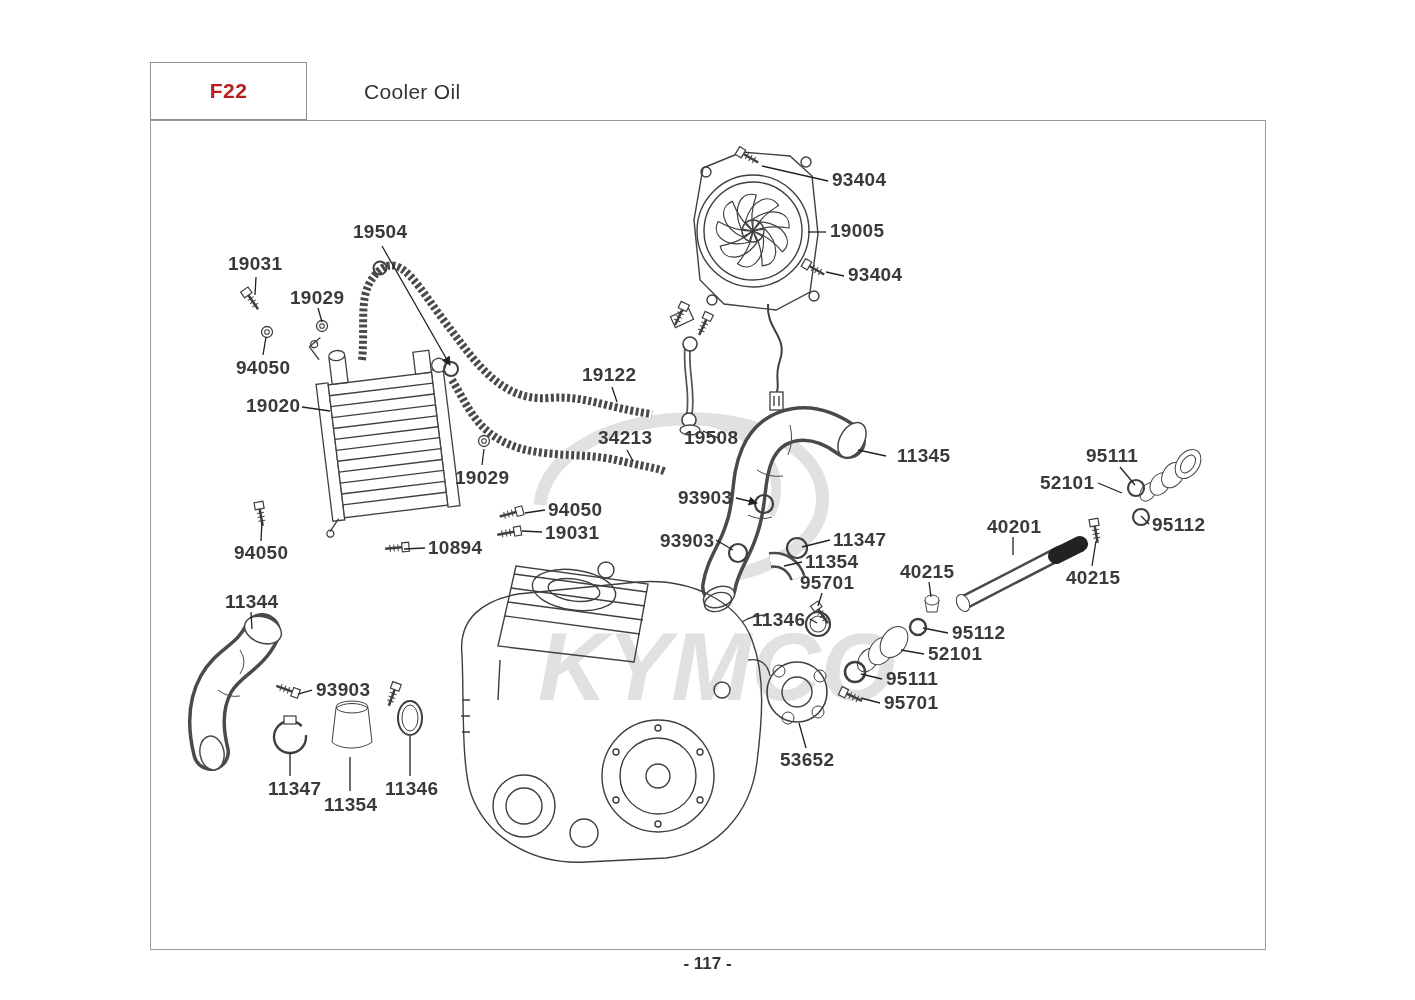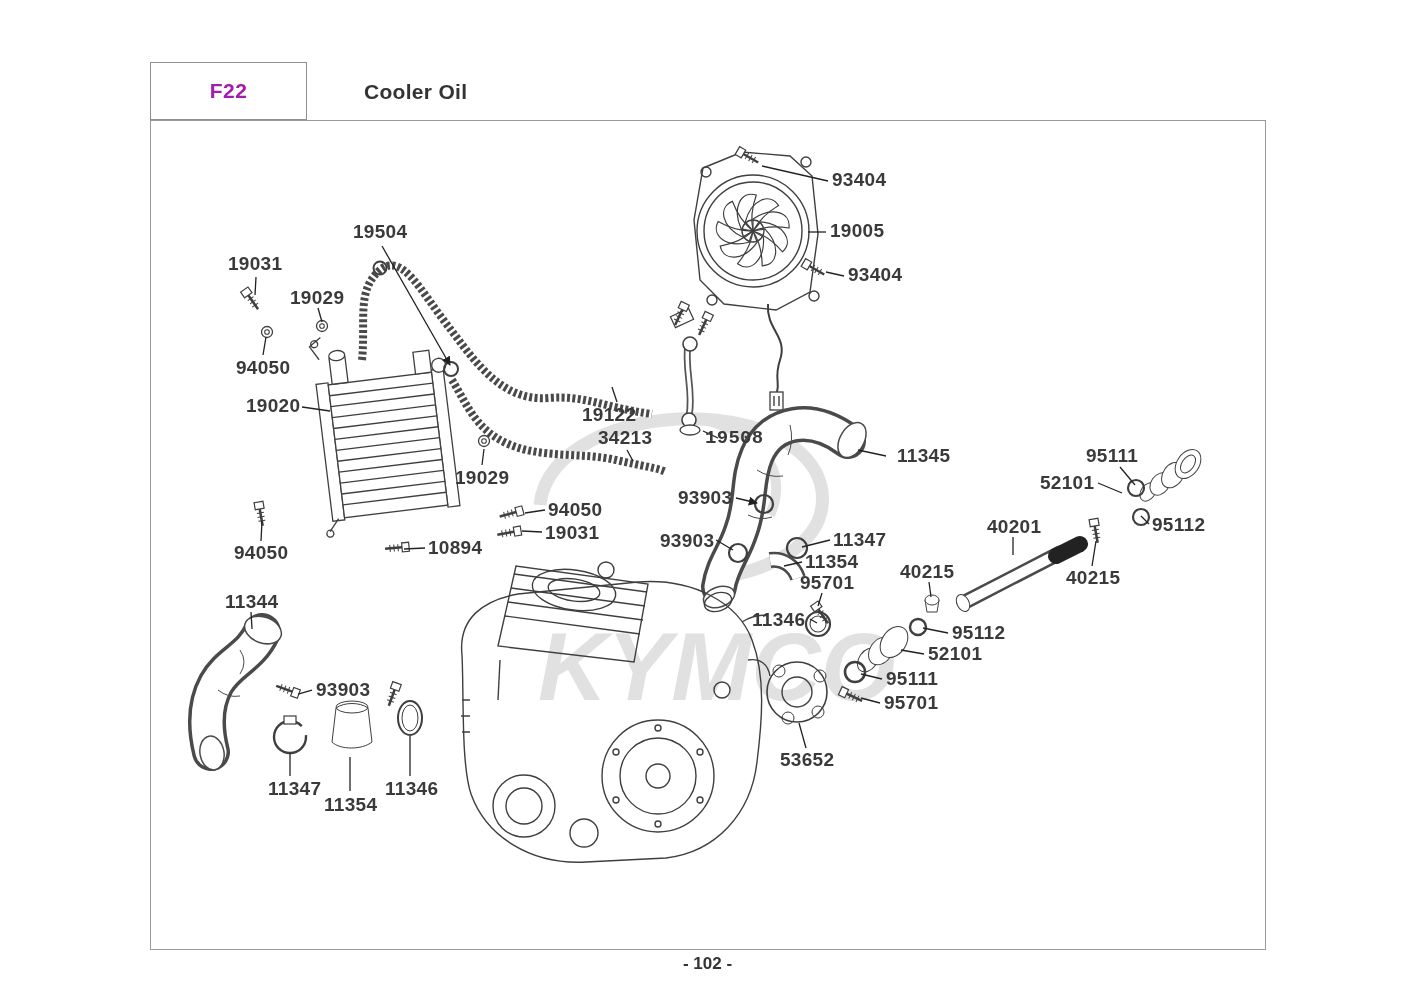--- a/index.html
+++ b/index.html
@@ -1,22 +1,22 @@
 <!DOCTYPE html>
 <html><head>
 <meta charset="utf-8">
 <style>
   html,body{margin:0;padding:0;background:#fff;}
   .page{position:relative;width:1415px;height:1000px;background:#ffffff;
         font-family:"Liberation Sans",sans-serif;overflow:hidden;}
   .code-box{position:absolute;left:150px;top:62px;width:157px;height:58px;
         border:1.5px solid #8f8f8f;box-sizing:border-box;display:flex;
         align-items:center;justify-content:center;font-weight:bold;
-        font-size:21px;color:#a21caf;letter-spacing:.5px;background:#fff;z-index:5;}
-  .title{position:absolute;left:364px;top:80px;font-weight:bold;font-size:21px;
+        font-size:21px;color:#b91c1c;letter-spacing:.5px;background:#fff;z-index:5;}
+  .title{position:absolute;left:364px;top:80px;font-weight:normal;font-size:21px;
         color:#333;letter-spacing:.3px;z-index:5;}
   .frame{position:absolute;left:150px;top:120px;width:1116px;height:830px;
         border:1.5px solid #9a9a9a;box-sizing:border-box;z-index:1;}
   .svg-layer{position:absolute;left:0;top:0;width:1415px;height:1000px;z-index:2;}
   .labels-layer{position:absolute;left:0;top:0;width:1415px;height:1000px;
         pointer-events:none;z-index:3;padding-left:48px;}
   .part-label{position:absolute;font-weight:bold;font-size:19px;color:#3a3a3a;
         white-space:nowrap;letter-spacing:.3px;}
   .footer{position:absolute;left:0;top:954px;width:100%;text-align:center;
         font-weight:bold;font-size:17px;color:#333;z-index:5;}
@@ -305,23 +305,23 @@
 
   <div class="labels-layer" id="labels-layer">
       <div class="part-label" style="left: 832px; top: 169px;">93404</div>
       <div class="part-label" style="left: 830px; top: 220px;">19005</div>
       <div class="part-label" style="left: 848px; top: 264px;">93404</div>
       <div class="part-label" style="left: 353px; top: 221px; text-align: right;">19504</div>
       <div class="part-label" style="left: 228px; top: 253px;">19031</div>
       <div class="part-label" style="left: 290px; top: 287px;">19029</div>
       <div class="part-label" style="left: 236px; top: 357px;">94050</div>
       <div class="part-label" style="left: 246px; top: 395px;">19020</div>
-      <div class="part-label" style="left: 582px; top: 364px; margin-top: 40px;">19122</div>
+      <div class="part-label" style="left: 582px; top: 364px;">19122</div>
       <div class="part-label" style="left: 598px; top: 427px;">34213</div>
-      <div class="part-label" style="left: 705px; top: 427px; font-family: Liberation Mono, monospace;">19508</div>
+      <div class="part-label" style="left: 684px; top: 427px;">19508</div>
       <div class="part-label" style="left: 890px; top: 445px; margin-left: 7px;">11345</div>
       <div class="part-label" style="left: 1086px; top: 445px;">95111</div>
       <div class="part-label" style="left: 1040px; top: 472px;">52101</div>
       <div class="part-label" style="left: 455px; top: 467px;">19029</div>
       <div class="part-label" style="left: 548px; top: 499px;">94050</div>
       <div class="part-label" style="left: 545px; top: 522px;">19031</div>
       <div class="part-label" style="left: 678px; top: 487px;">93903</div>
       <div class="part-label" style="left: 660px; top: 530px;">93903</div>
       <div class="part-label" style="left: 833px; top: 529px;">11347</div>
       <div class="part-label" style="left: 805px; top: 551px;">11354</div>
@@ -338,14 +338,14 @@
       <div class="part-label" style="left: 928px; top: 643px;">52101</div>
       <div class="part-label" style="left: 886px; top: 668px;">95111</div>
       <div class="part-label" style="left: 884px; top: 692px;">95701</div>
       <div class="part-label" style="left: 316px; top: 679px;">93903</div>
       <div class="part-label" style="left: 780px; top: 749px;">53652</div>
       <div class="part-label" style="left: 268px; top: 778px;">11347</div>
       <div class="part-label" style="left: 324px; top: 794px;">11354</div>
       <div class="part-label" style="left: 385px; top: 778px;">11346</div>
     </div>
 
-  <div class="footer">- 102 -</div>
+  <div class="footer">- 117 -</div>
 </div>
 
 </body></html>

